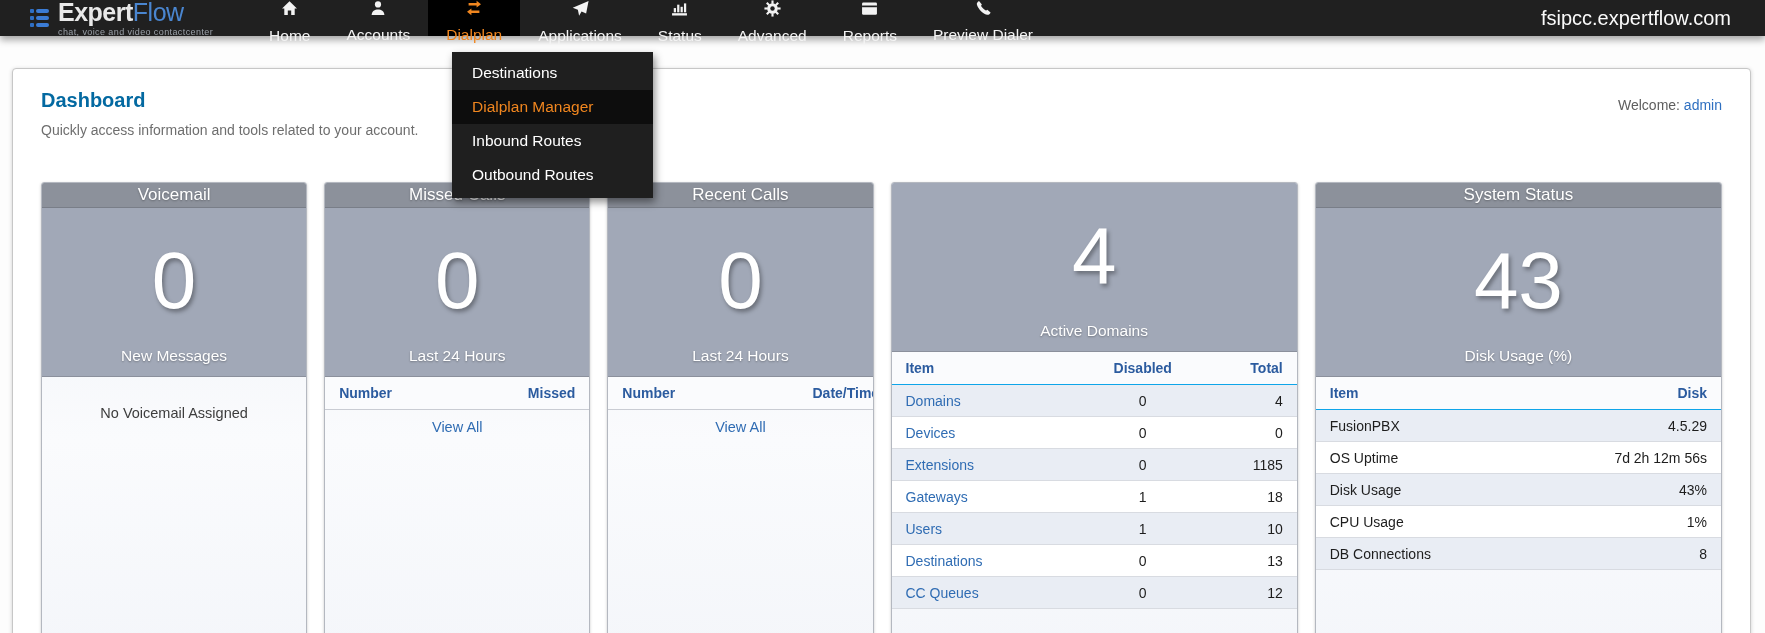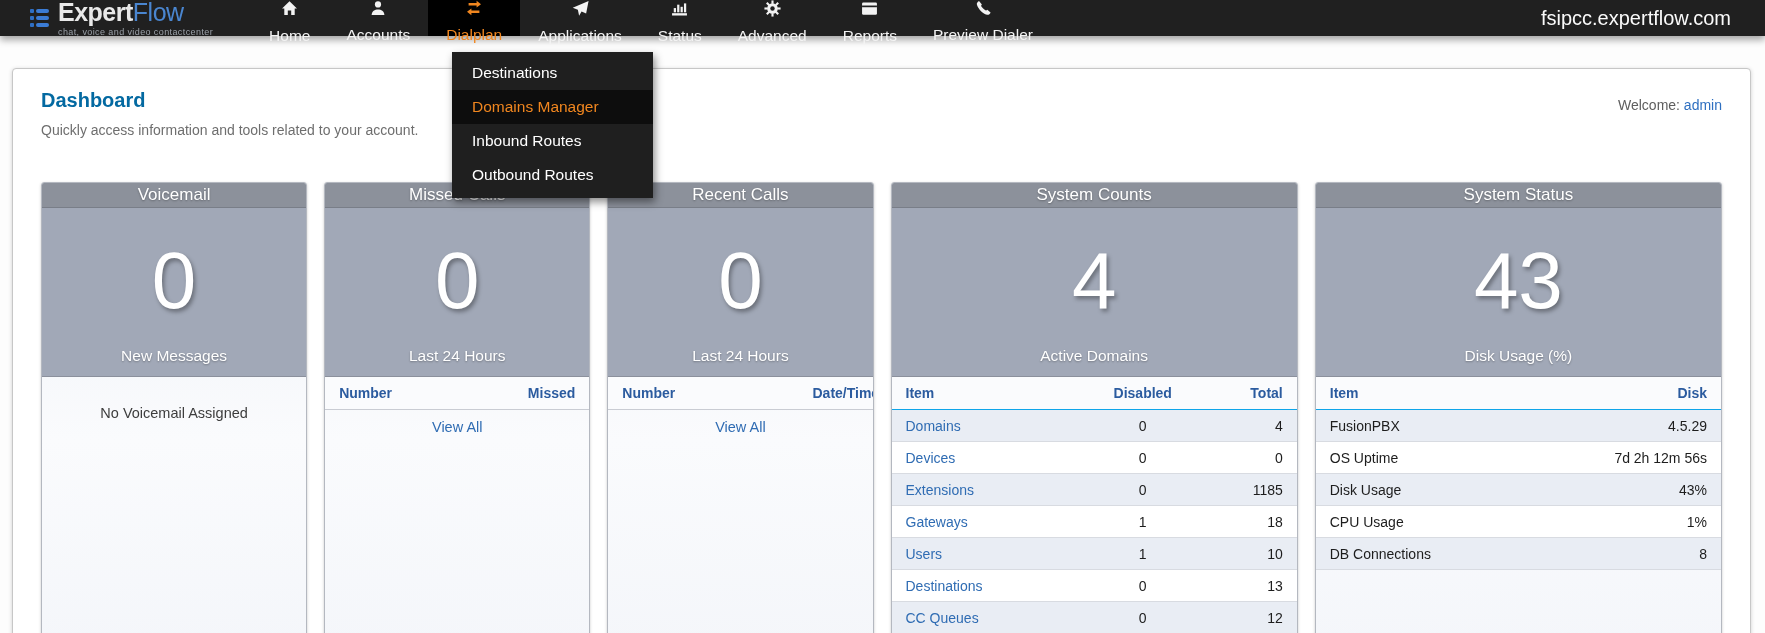--- a/index.html
+++ b/index.html
@@ -187,21 +187,21 @@
       </span>
       <span>Preview Dialer</span>
     </div>
   </nav>
 
   <div class="nav-domain">fsipcc.expertflow.com</div>
 </header>
 
 <div class="dropdown">
   <div class="dropdown-item">Destinations</div>
-  <div class="dropdown-item active">Domains Manager</div>
+  <div class="dropdown-item active">Dialplan Manager</div>
   <div class="dropdown-item">Inbound Routes</div>
   <div class="dropdown-item">Outbound Routes</div>
 </div>
 
 <main class="panel">
   <div class="panel-header">
     <h1 class="page-title">Dashboard</h1>
     <div class="welcome">
       <span>Welcome:</span>
       <a href="#">admin</a>
@@ -240,21 +240,20 @@
         <div class="stat-label">Last 24 Hours</div>
       </div>
       <div class="mini-head">
         <span>Number</span>
         <span class="dt">Date/Time</span>
       </div>
       <a href="#" class="view-all">View All</a>
     </section>
 
     <section class="card">
-      <div class="card-title">System Counts</div>
       <div class="card-stat">
         <div class="stat-value">4</div>
         <div class="stat-label">Active Domains</div>
       </div>
       <table class="card-table">
         <colgroup>
             <col style="width:48%">
             <col style="width:28%">
             <col style="width:24%">
           </colgroup>

